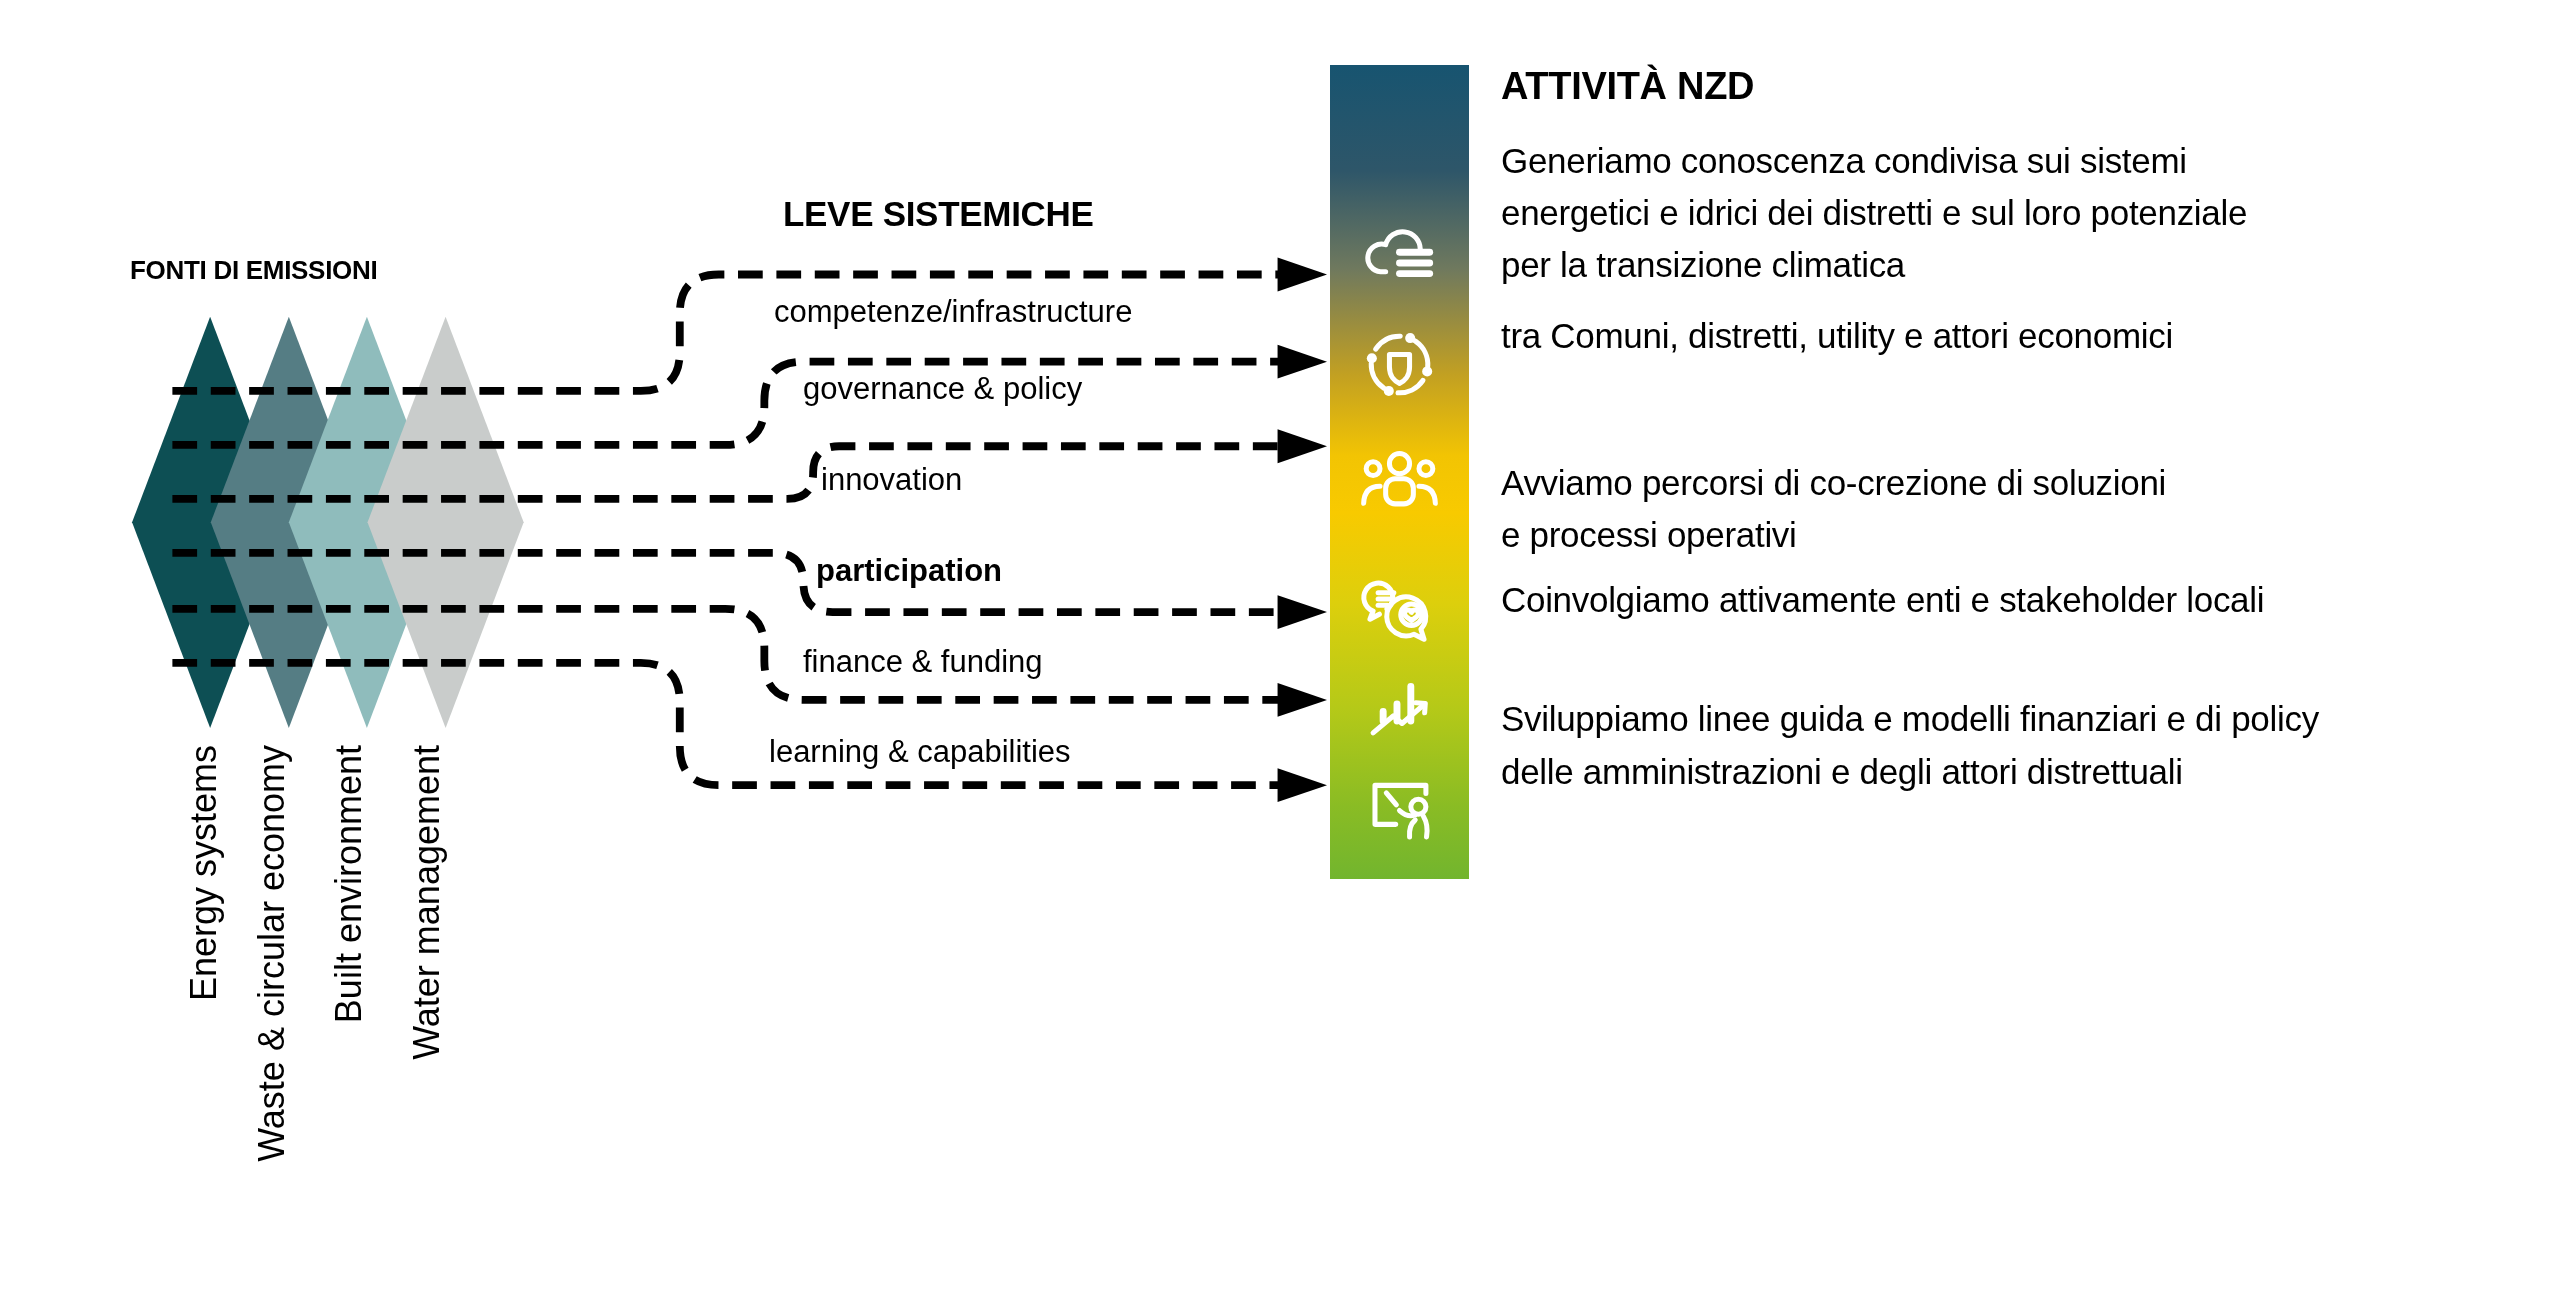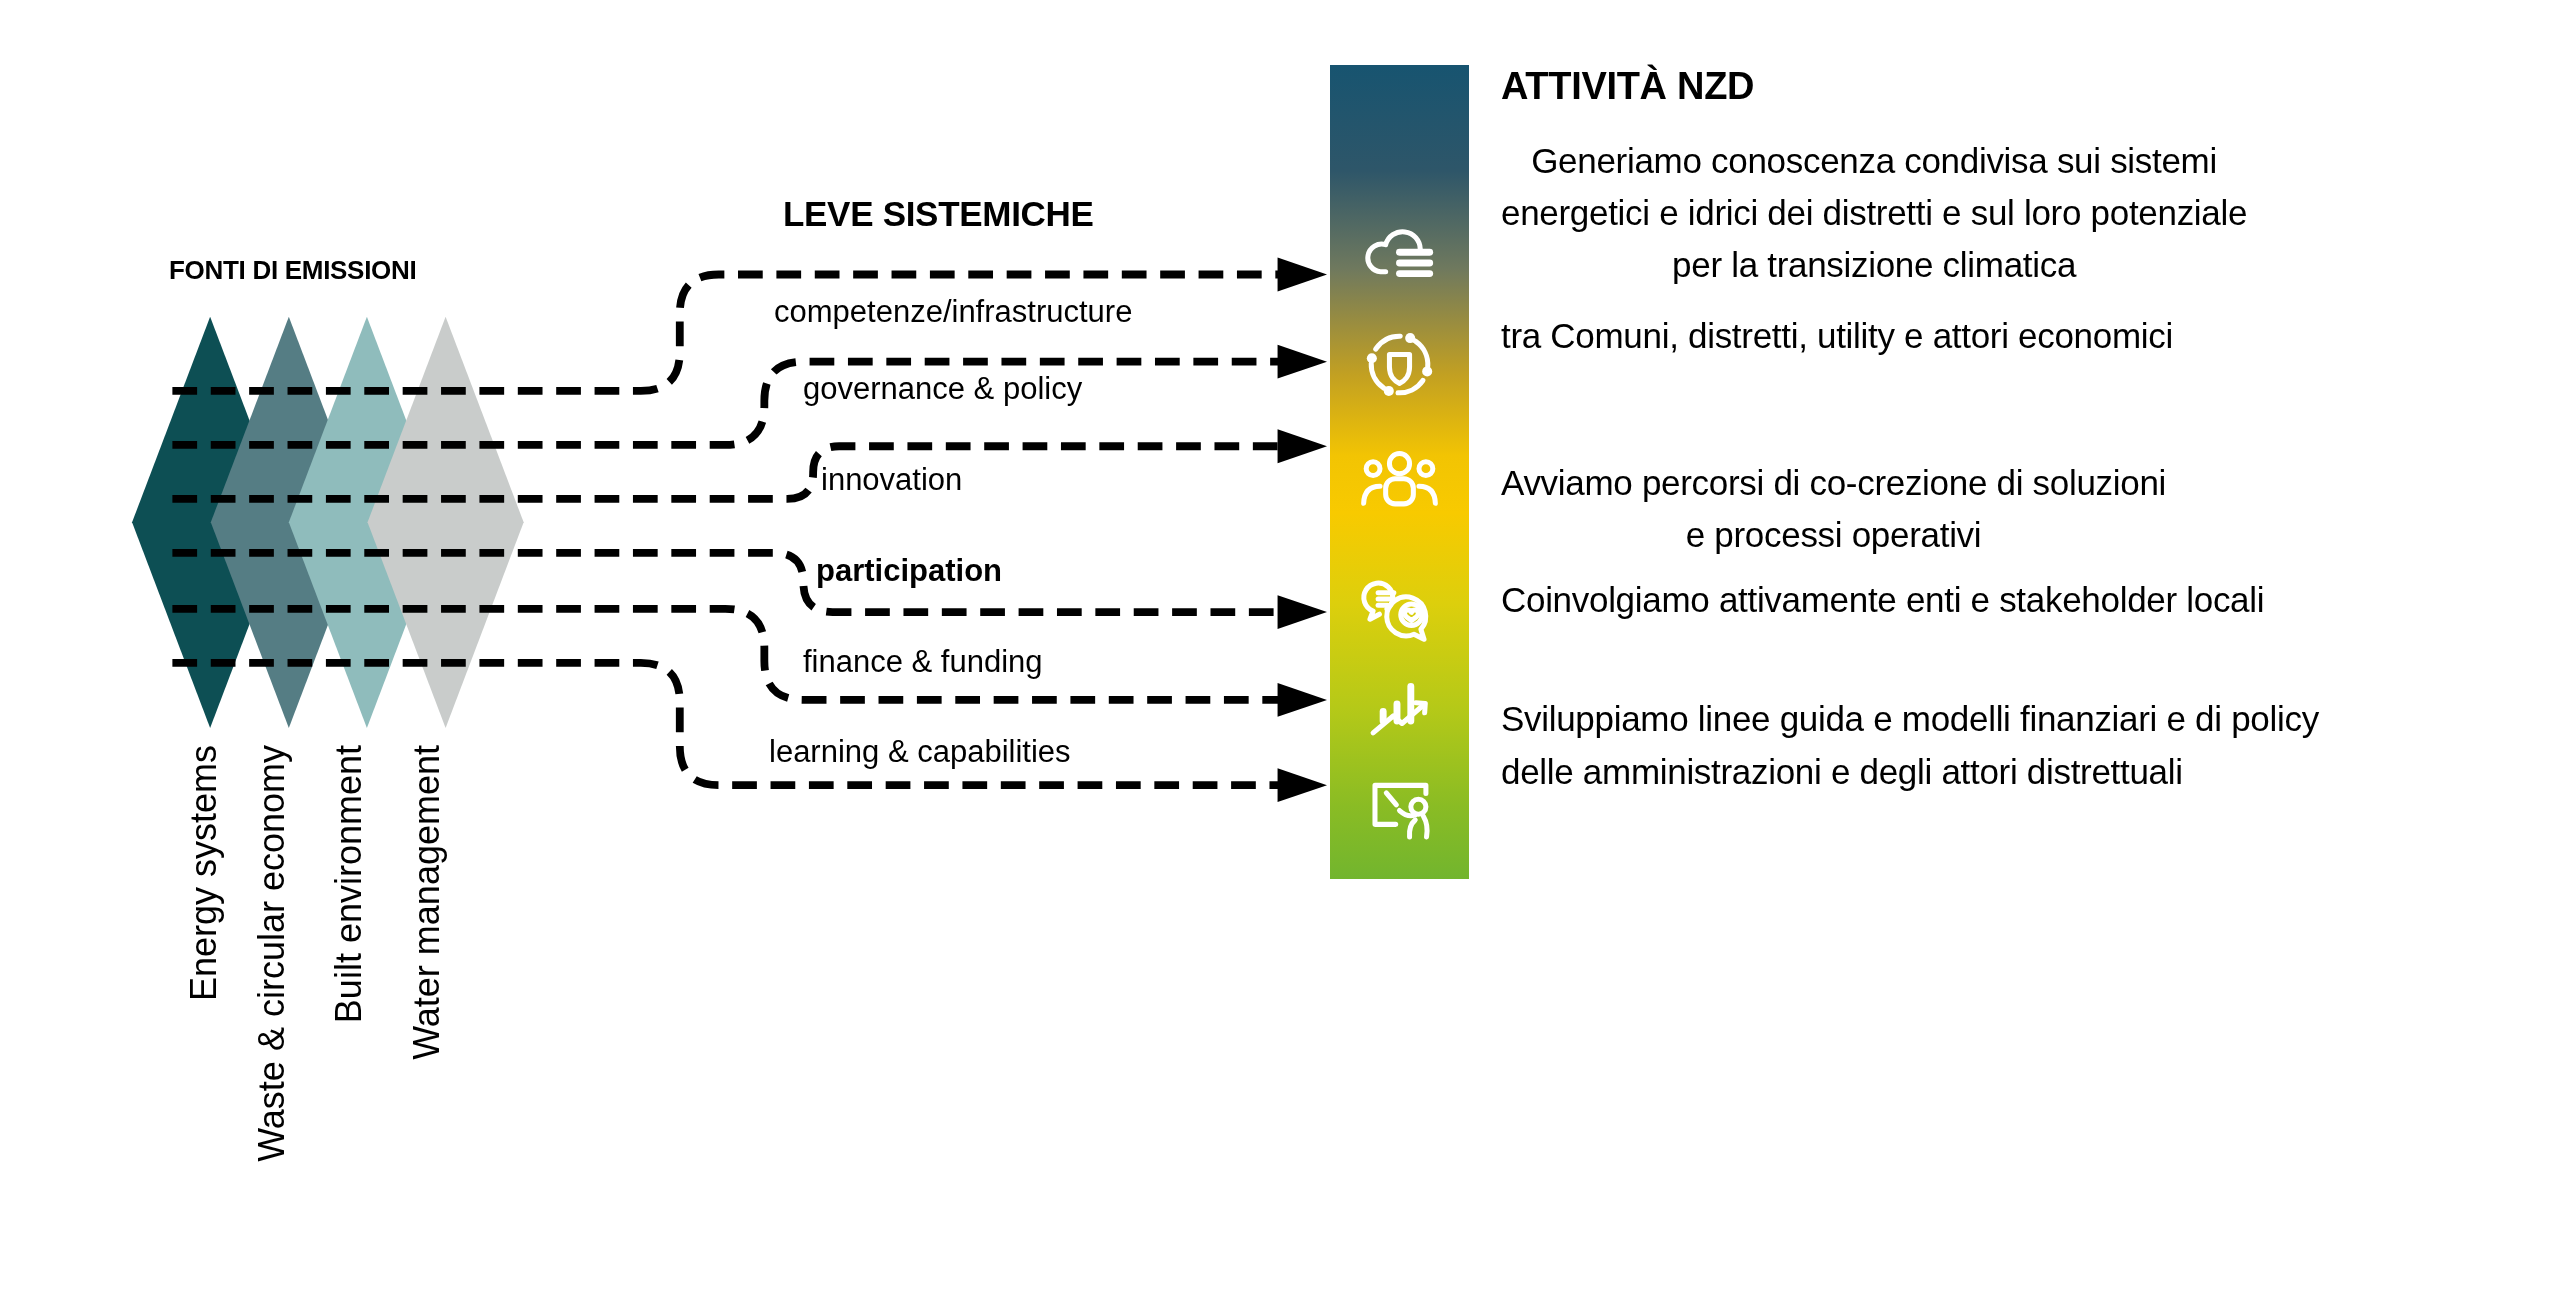--- a/index.html
+++ b/index.html
@@ -1,20 +1,20 @@
 <!DOCTYPE html>
 <html style="font-size:10.4px"><head>
 <meta charset="utf-8">
 <style>
   html,body{margin:0;padding:0;background:#fff;}
   .canvas{position:relative;width:2576px;height:1301px;background:#ffffff;overflow:hidden;
           font-family:"Liberation Sans", sans-serif;color:#000;}
-  .abs{position:absolute;text-align:center;}
+  .abs{position:absolute;}
   .heading{font-weight:700;letter-spacing:-0.3px;white-space:nowrap;}
-  #fonti-heading{left:130px;top:255px;font-size:26px;margin-left:39px;}
+  #fonti-heading{left:130px;top:255px;font-size:26px;}
   #leve-heading{left:773px;top:194px;font-size:35px;margin-left:10px;}
   #attivita-heading{left:1501px;top:65px;font-size:38px;}
   .lever-label{font-size:31px;line-height:42px;white-space:nowrap;}
   .activity-block{left:1501px;font-size:35px;line-height:52px;letter-spacing:-0.3px;}
   .activity-line{white-space:nowrap;}
   .rot-label-box{top:745px;width:42px;height:533px;}
   .rot-label{display:inline-block;white-space:nowrap;font-size:36px;line-height:40px;
              transform:rotate(-90deg) translateX(-100%);transform-origin:0 0;}
   #gradient-bar{left:1330px;top:65px;width:139px;height:814px;}
   .icon{position:absolute;left:1358px;width:83px;height:83px;}

